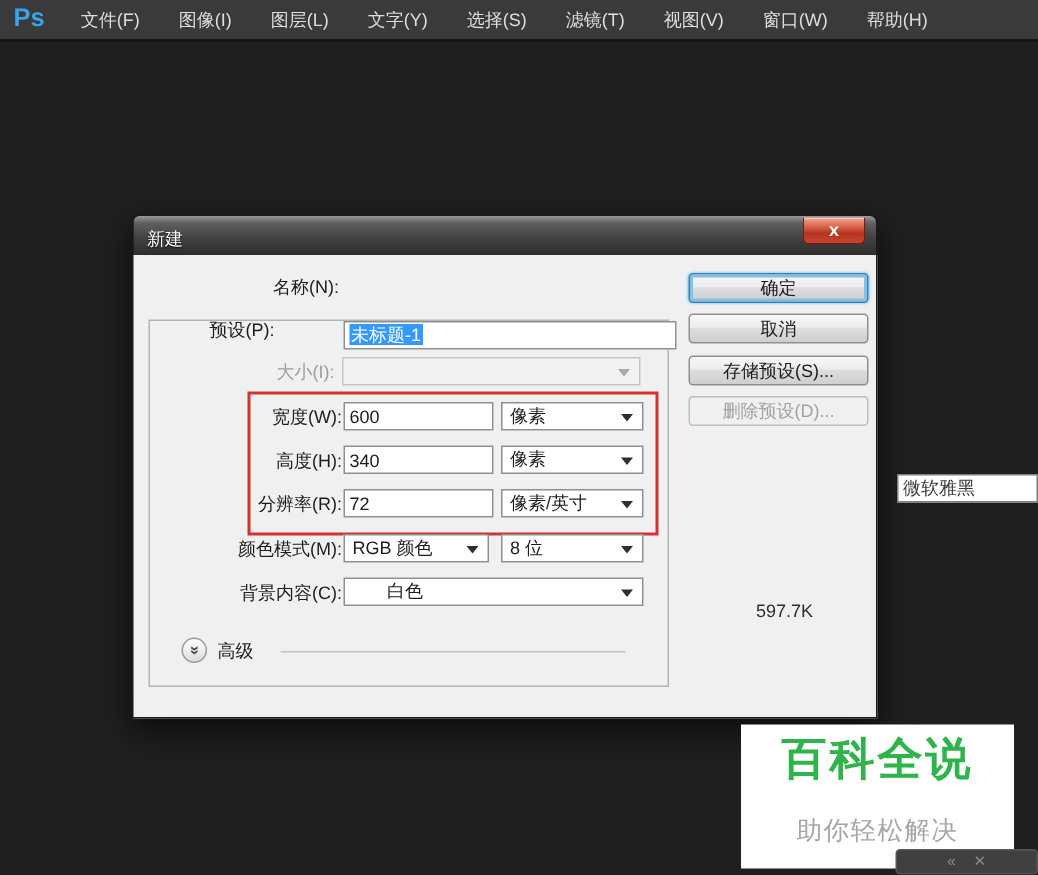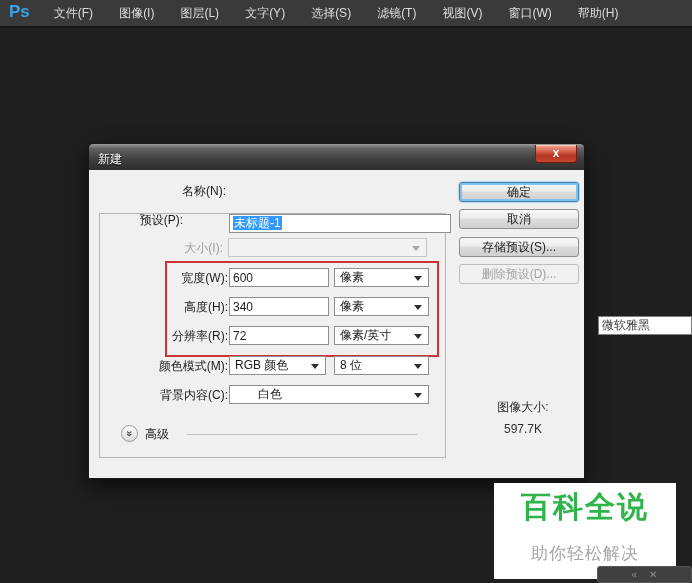--- a/index.html
+++ b/index.html
@@ -244,21 +244,20 @@
     </div>
     <span class="advanced-label">高级</span>
     <div class="advanced-rule"></div>
 
     <button class="dlg-btn focused" style="top:12px;">确定</button>
     <button class="dlg-btn" style="top:39px;">取消</button>
     <button class="dlg-btn" style="top:67px;">存储预设(S)...</button>
     <button class="dlg-btn" style="top:94px;" disabled="">删除预设(D)...</button>
 
     <div class="image-size">
-      <div>图像大小:</div>
       <div>597.7K</div>
     </div>
 
   </div>
 </div>
 
 <div class="font-box">
   <span>微软雅黑</span>
 </div>
 

